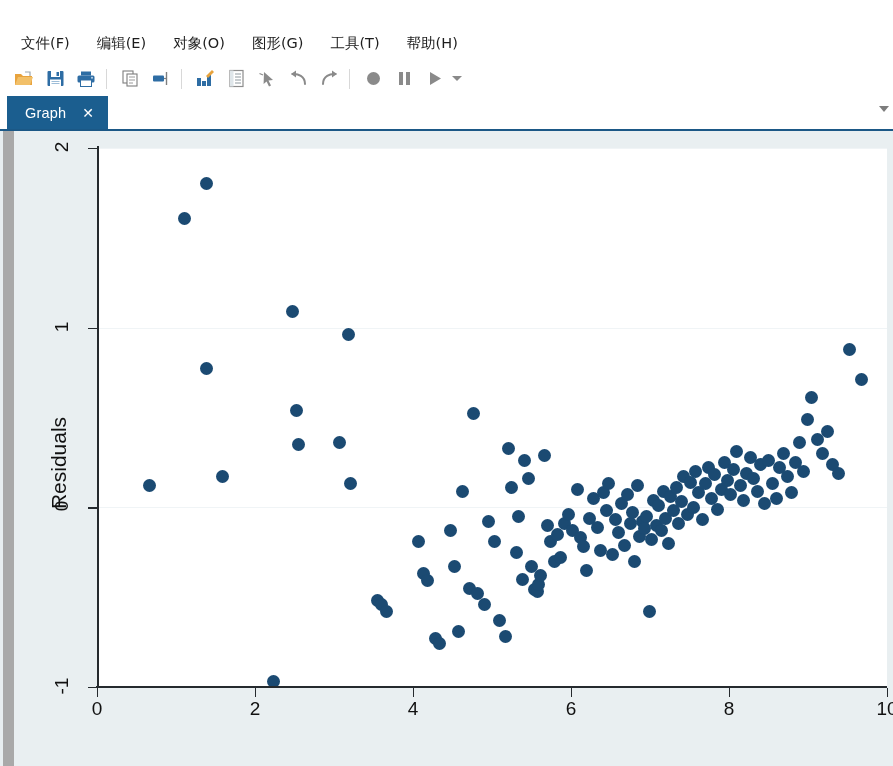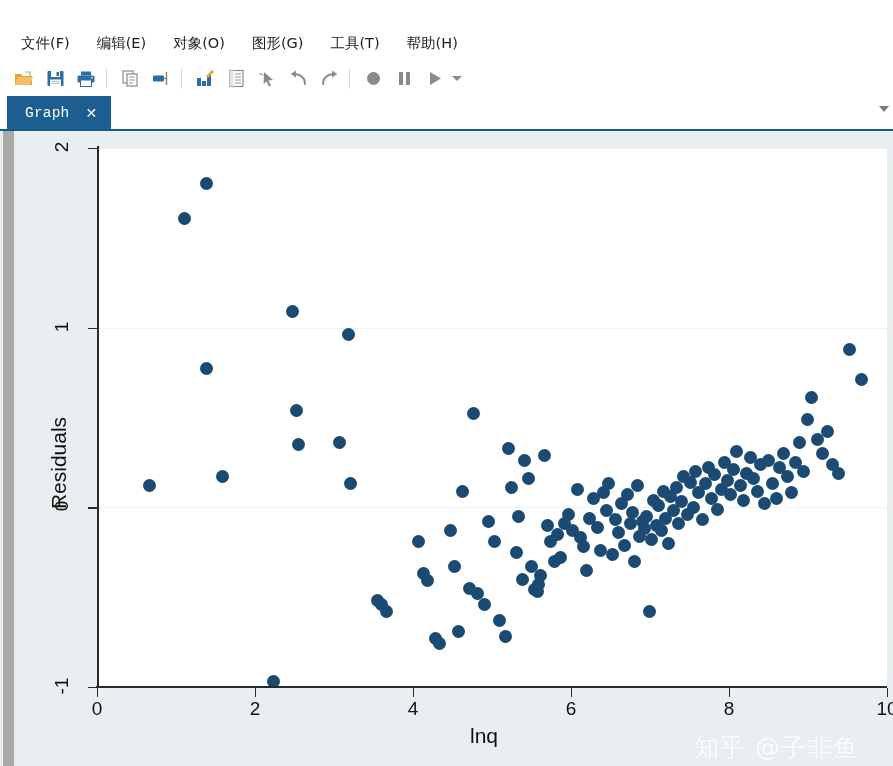--- a/index.html
+++ b/index.html
@@ -34,21 +34,21 @@
   .tbtn:first-child{margin-left:10px;}
   .tsep{width:1px;height:20px;background:#d8d8d8;margin:0 6px;}
   .caret{width:16px;height:26px;display:flex;align-items:center;justify-content:center;}
   .caret u{display:block;width:0;height:0;border-left:5px solid transparent;border-right:5px solid transparent;border-top:5px solid #8a8a8a;}
 
   
   .tabstrip{position:absolute;left:0;top:96px;width:893px;height:33px;background:#ffffff;
             border-bottom:2px solid #1b5886;}
   .tab{position:absolute;left:7px;top:0;height:33px;background:#1b5e8f;color:#ffffff;
        display:flex;align-items:center;padding:0 14px 0 18px;box-sizing:border-box;min-width:100px;}
-  .tab-label{font-size:14.5px;letter-spacing:.2px;font-family:Liberation Mono, monospace;}
+  .tab-label{font-size:14.5px;letter-spacing:.2px;}
   .tab-close{margin-left:16px;font-size:14px;font-weight:bold;color:#ffffff;line-height:1;}
   .tabstrip-caret{position:absolute;right:4px;top:10px;width:0;height:0;
       border-left:5px solid transparent;border-right:5px solid transparent;border-top:6px solid #7d7d7d;}
 
   
   .docarea{position:absolute;left:0;top:131px;width:893px;height:635px;background:#e8eef0;}
   .vscroll{position:absolute;left:3px;top:0;width:11px;height:635px;background:#a9a9a9;}
   .canvas{position:absolute;left:14px;top:0;width:879px;height:635px;background:#e9eff1;overflow:hidden;}
 
   
@@ -384,18 +384,16 @@
           <div class="pt" style="left: 811.99px; top: 326.713px; width: 13px; height: 13px; background: rgb(27, 74, 114);"></div>
           <div class="pt" style="left: 817.52px; top: 335.697px; width: 13px; height: 13px; background: rgb(27, 74, 114);"></div>
           <div class="pt" style="left: 828.58px; top: 211.727px; width: 13px; height: 13px; background: rgb(27, 74, 114);"></div>
           <div class="pt" style="left: 841.22px; top: 242.27px; width: 13px; height: 13px; background: rgb(27, 74, 114);"></div>
         </div>
 
       <div class="axis-y"></div>
       <div class="axis-x"></div>
 
       <div class="ylab">Residuals</div>
-      <div class="xlab">lnq</div>
-
-      <div class="watermark">知乎 @子非鱼</div>
+
     </div>
   </div>
 </div>
 
 </body></html>

